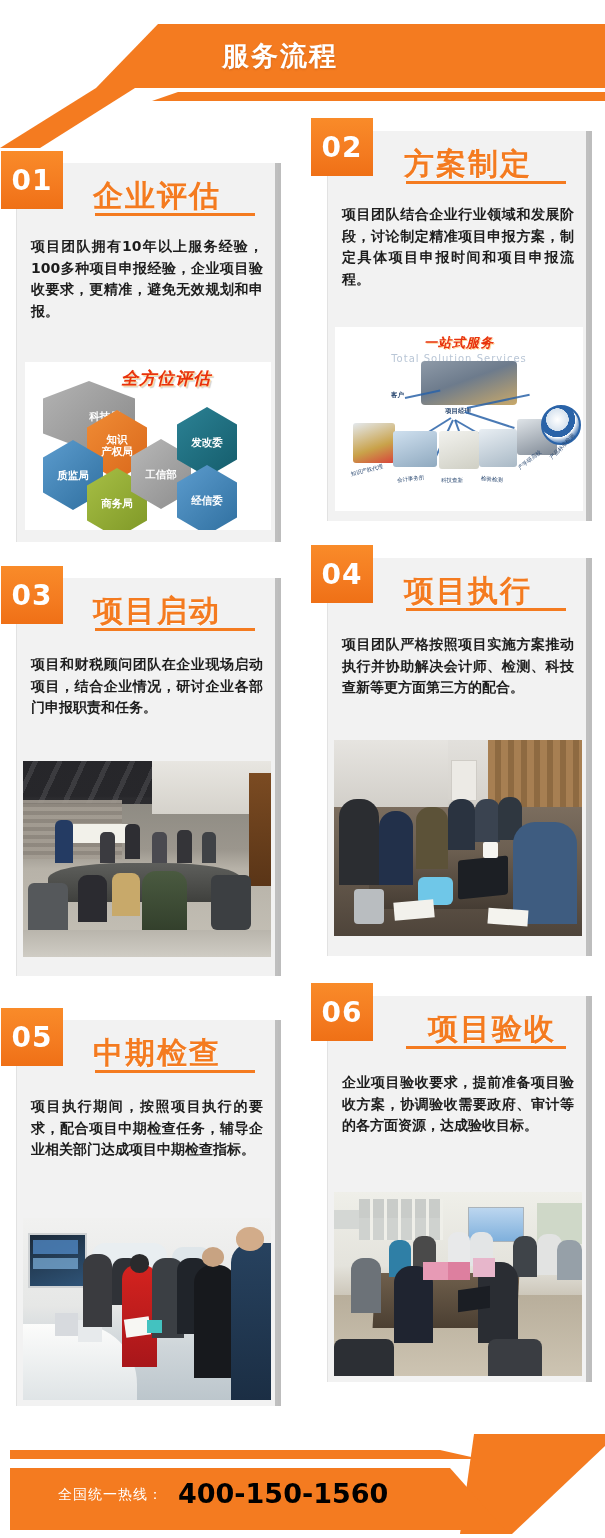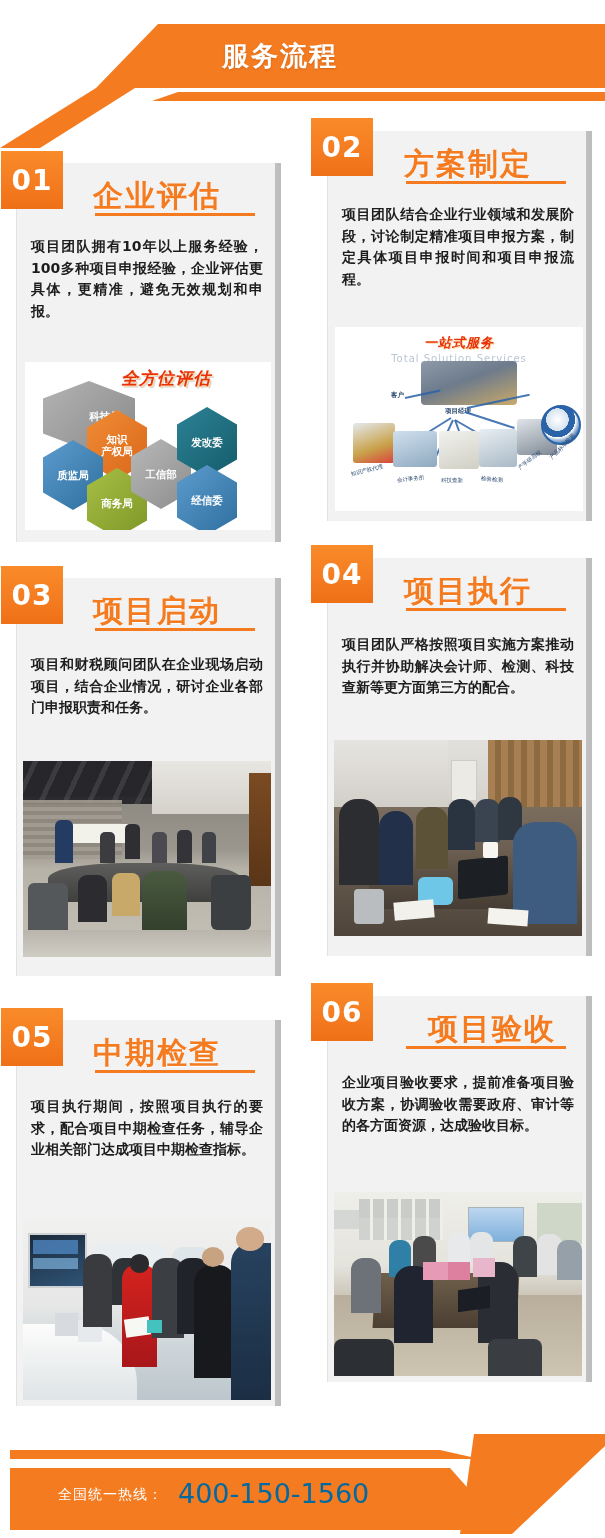--- a/index.html
+++ b/index.html
@@ -153,39 +153,39 @@
     position:absolute;left:420px;top:26px;width:185px;height:100px;
     background:#F47B20;
     clip-path:polygon(54px 0, 185px 0, 185px 12px, 92px 100px, 40px 100px);
   }
   .ftr-label{
     position:absolute;left:58px;top:78px;
     font-size:14px;color:#ffffff;letter-spacing:1px;font-weight:normal;
   }
   .ftr-phone{
     position:absolute;left:178px;top:70px;
-    font-size:27px;font-weight:normal;color:#0369a1;letter-spacing:0px;
+    font-size:27px;font-weight:bold;color:#000000;letter-spacing:0px;
   }
 </style>
 </head>
 <body>
 
 <div class="page">
 
   <div class="header-wrap">
     <div class="hdr-tail"></div>
     <div class="hdr-band"></div>
     <div class="hdr-line"></div>
     <div class="hdr-title">服务流程</div>
   </div>
 
   <div class="card left" style="top:163px;height:379px;">
     <div class="card-title" style="left:76px;top:13px;">企业评估</div>
     <div class="title-rule" style="left:78px;top:50px;width:160px;"></div>
-    <div class="card-body" style="left:14px;top:73px;width:232px;">项目团队拥有10年以上服务经验，100多种项目申报经验，企业评估更具体，更精准，避免无效规划和申报。</div>
+    <div class="card-body" style="left:14px;top:73px;width:232px;">项目团队拥有10年以上服务经验，100多种项目申报经验，企业项目验收要求，更精准，避免无效规划和申报。</div>
 
     <div class="hexwrap" style="left:8px;top:199px;width:246px;height:168px;">
       <div class="hex-title" style="left:96px;top:5px;">全方位评估</div>
       <div class="hex" style="left:18px;top:19px;width:60px;height:70px;background:linear-gradient(135deg,#b3b3b3,#8a8a8a);padding-left:32px;">
           <span>科技局</span>
         </div>
       <div class="hex" style="left:62px;top:48px;width:60px;height:70px;background:linear-gradient(135deg,#F08C35,#D9671A);">
           <span style="white-space:pre-line;">知识
 产权局</span>
         </div>

